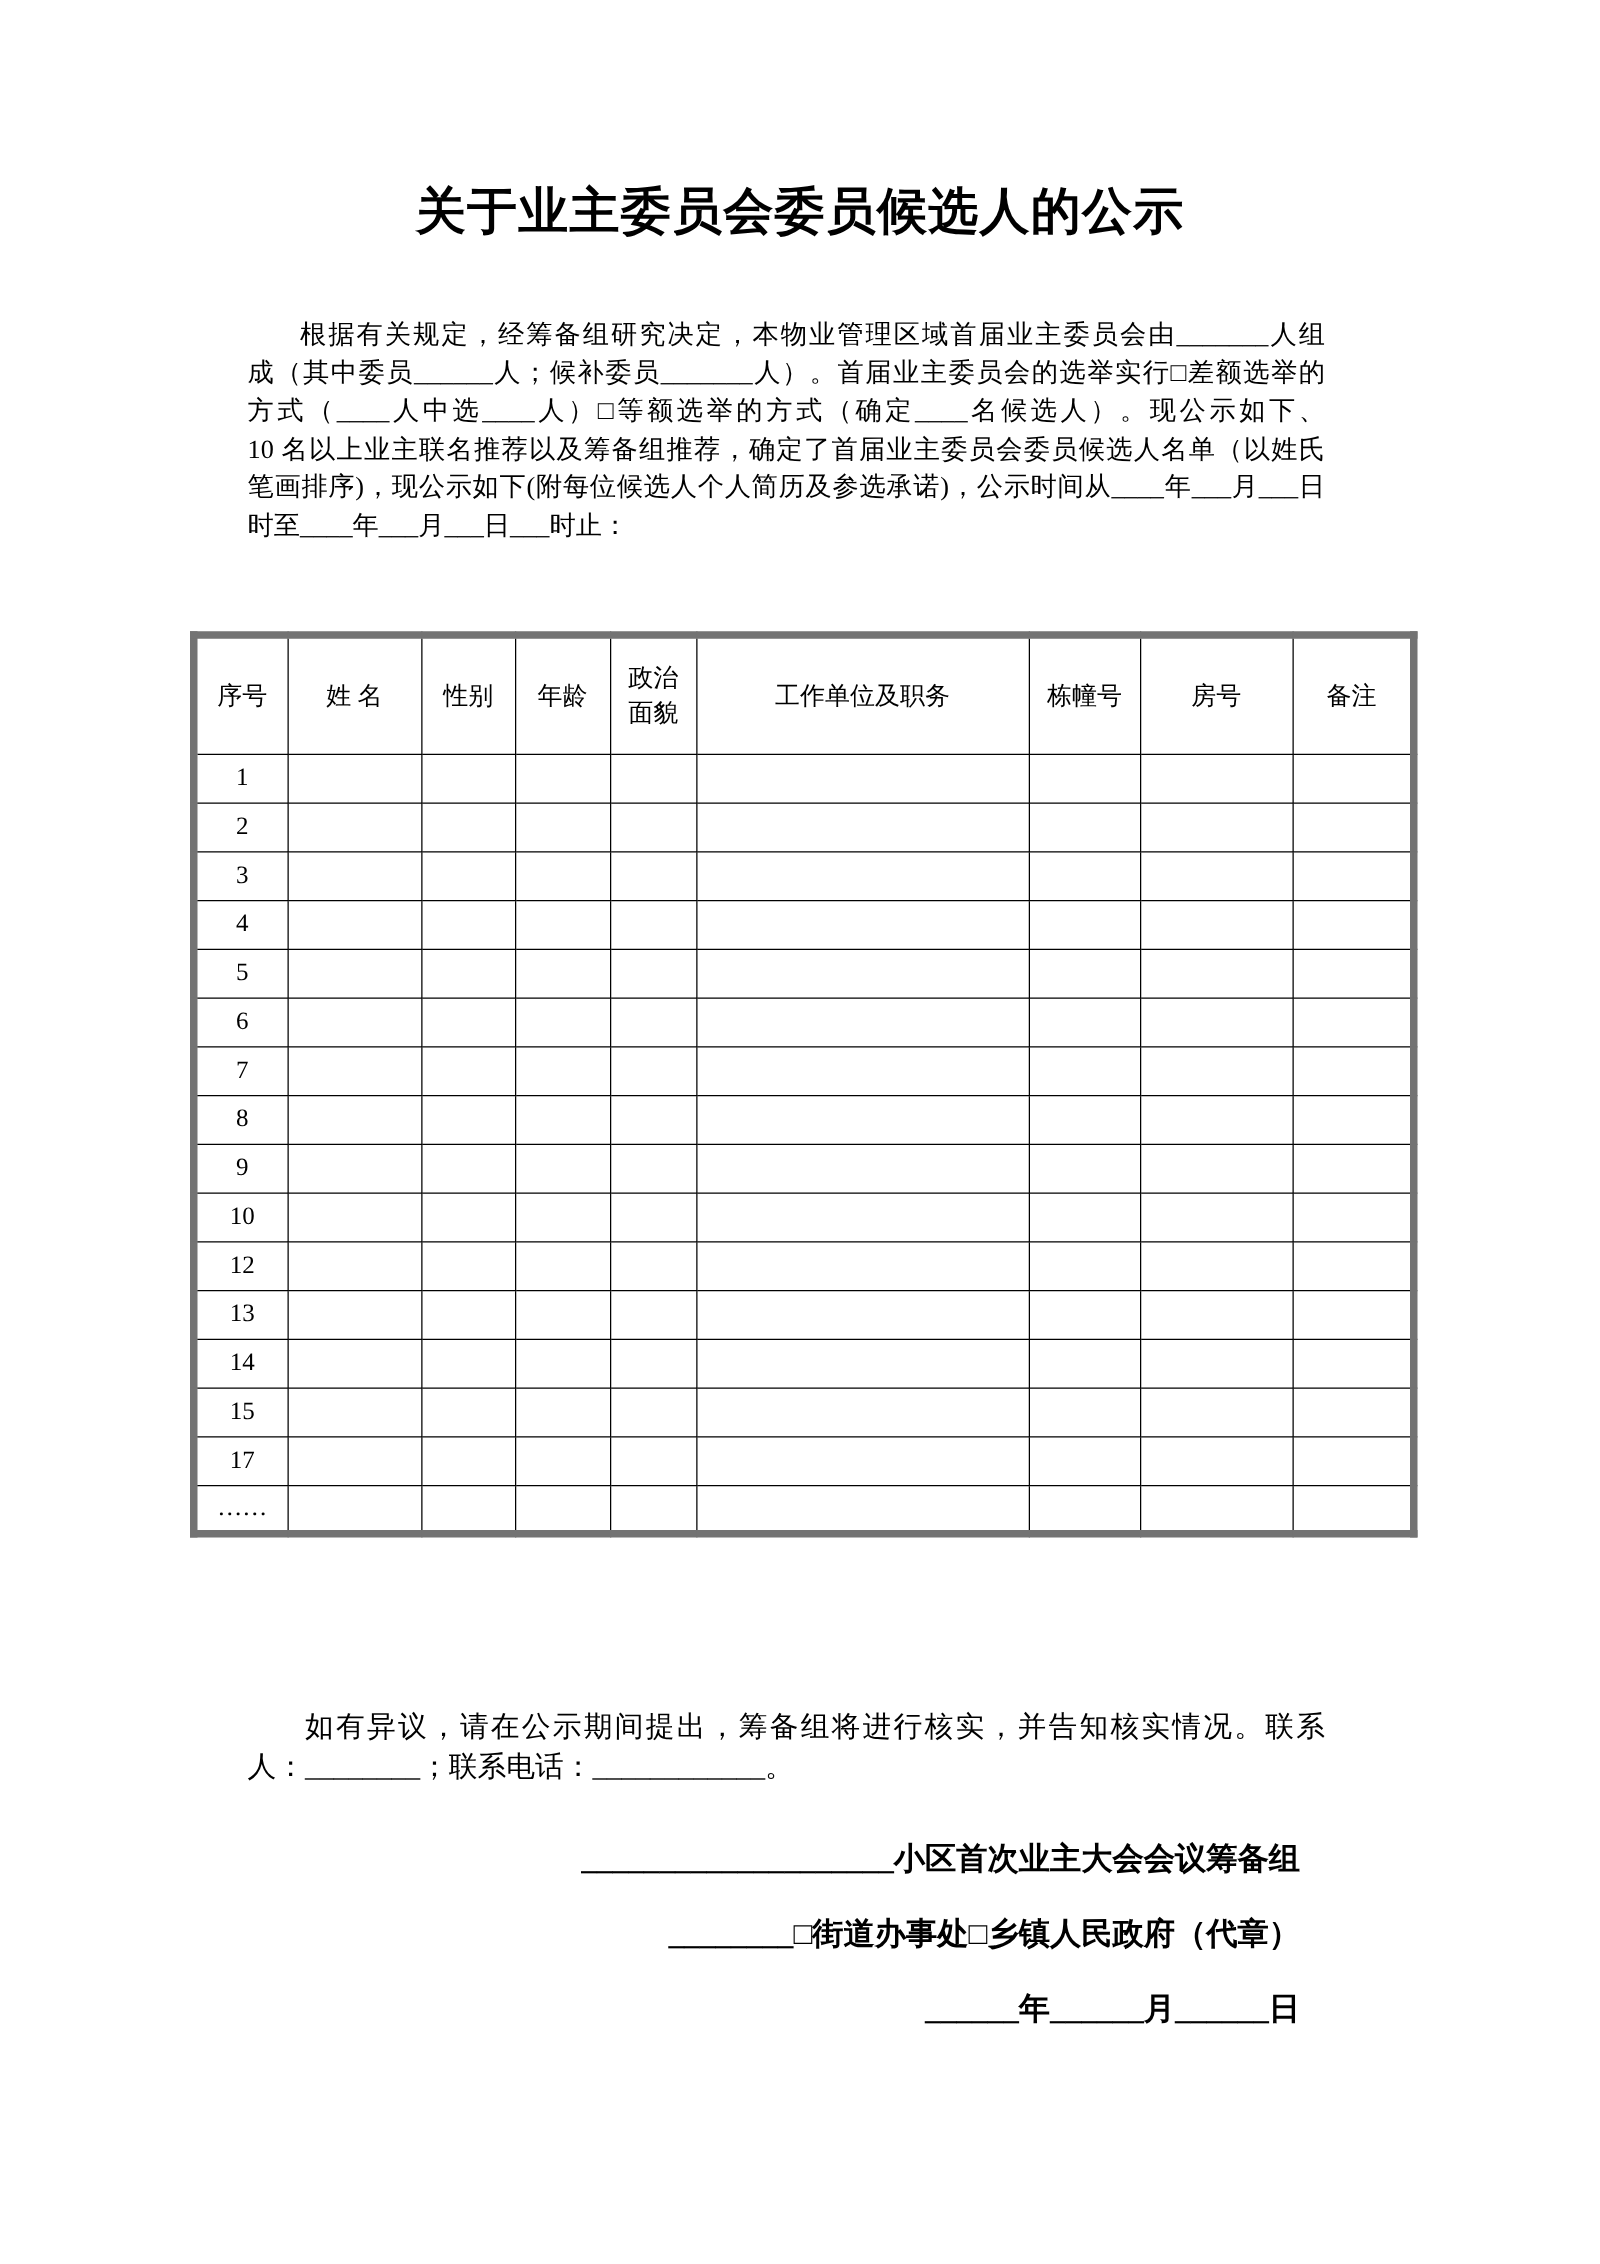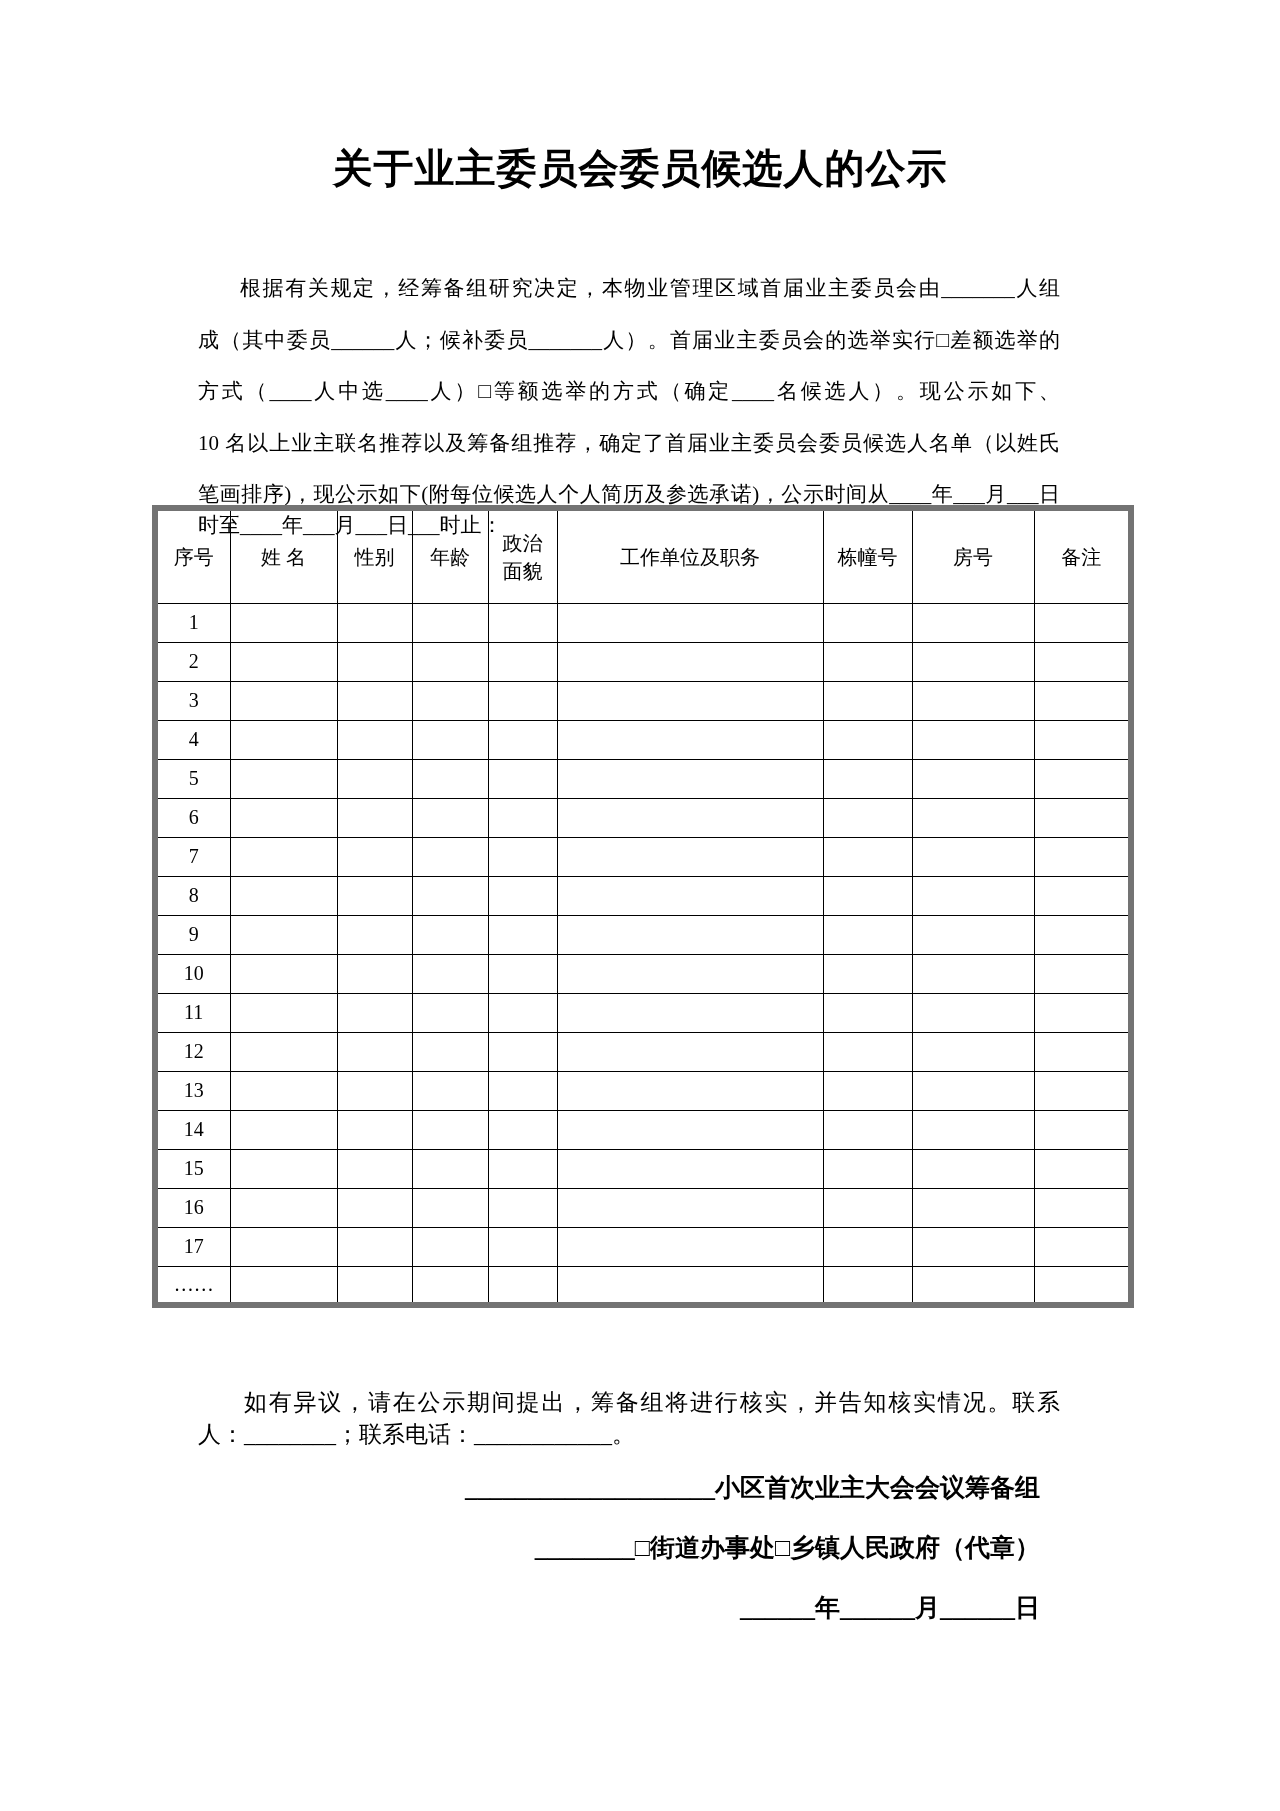--- a/index.html
+++ b/index.html
@@ -16,21 +16,21 @@
     position: absolute; top: 141px; left: 0; width: 1280px;
     margin: 0; text-align: center;
     font-size: 40px; font-weight: 700; letter-spacing: 1px;
   }
 
   .intro {
     position: absolute; top: 252px; left: 198px; width: 862px;
     font-size: 21px; line-height: 30.5px;
   }
   .line { white-space: nowrap; }
-  .line.just { white-space: normal; text-align: justify; text-align-last: justify; margin-top: 21px; }
+  .line.just { white-space: normal; text-align: justify; text-align-last: justify; }
   .line.indent { text-indent: 2em; }
 
   table.ctable {
     position: absolute; top: 505px; left: 152px; width: 976px;
     border-collapse: collapse; table-layout: fixed;
     font-size: 20px; border: 6px solid #737373;
   }
   .ctable th, .ctable td {
     border: 1px solid #000; padding: 0;
     text-align: center; vertical-align: middle;
@@ -200,31 +200,20 @@
           <td></td>
           <td></td>
           <td></td>
           <td></td>
           <td></td>
           <td></td>
           <td></td>
           <td></td>
         </tr>
         <tr>
-          <td>11</td>
-          <td></td>
-          <td></td>
-          <td></td>
-          <td></td>
-          <td></td>
-          <td></td>
-          <td></td>
-          <td></td>
-        </tr>
-        <tr>
           <td>12</td>
           <td></td>
           <td></td>
           <td></td>
           <td></td>
           <td></td>
           <td></td>
           <td></td>
           <td></td>
         </tr>
@@ -245,31 +234,20 @@
           <td></td>
           <td></td>
           <td></td>
           <td></td>
           <td></td>
           <td></td>
           <td></td>
         </tr>
         <tr>
           <td>15</td>
-          <td></td>
-          <td></td>
-          <td></td>
-          <td></td>
-          <td></td>
-          <td></td>
-          <td></td>
-          <td></td>
-        </tr>
-        <tr>
-          <td>16</td>
           <td></td>
           <td></td>
           <td></td>
           <td></td>
           <td></td>
           <td></td>
           <td></td>
           <td></td>
         </tr>
         <tr>

